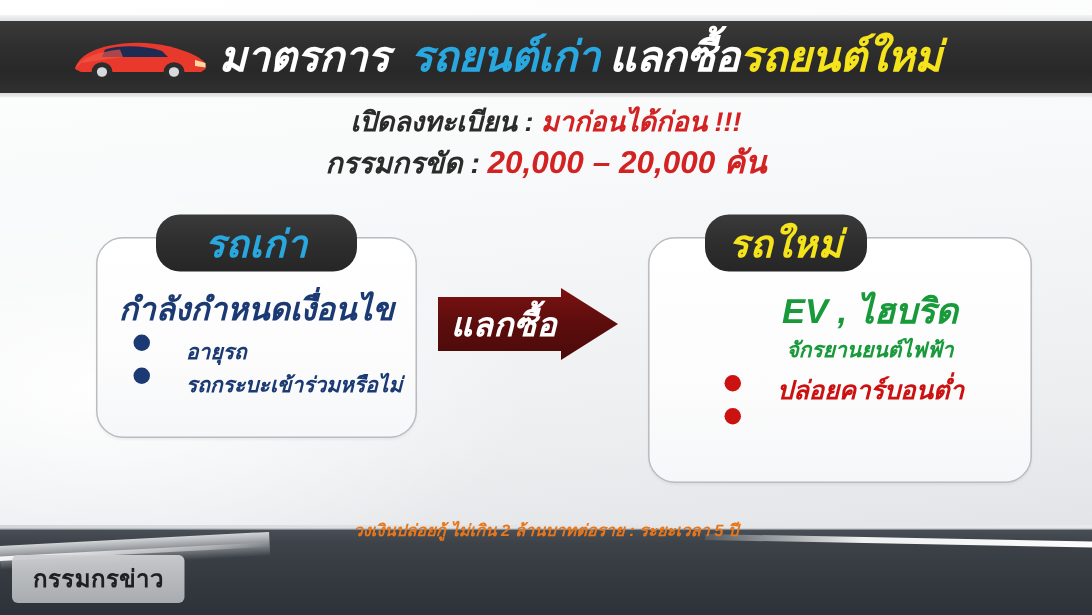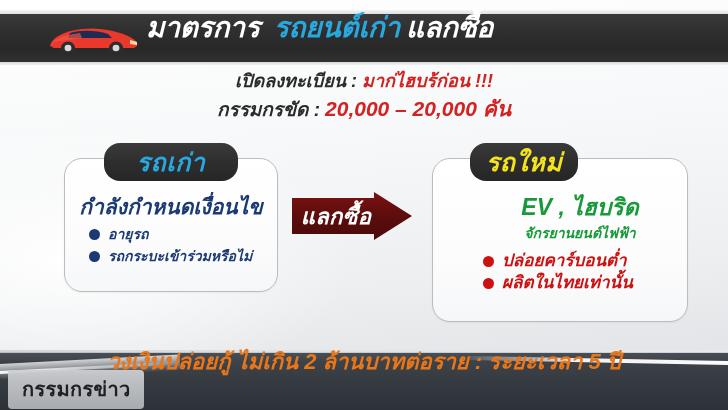--- a/index.html
+++ b/index.html
@@ -84,21 +84,21 @@
   .car-logo {
     position: absolute;
     left: 42px; top: 8px;
     width: 100px; height: 34px;
   }
   .header-title {
     position: absolute;
     left: 146px; top: 0;
     height: 48px;
     display: flex;
-    align-items: flex-start;
+    align-items: center;
     gap: 0px;
     white-space: nowrap;
   }
   .header-title span {
     font-size: 28px;
     font-weight: bold;
     font-style: italic;
     letter-spacing: -0.2px;
     line-height: 1;
   }
@@ -193,22 +193,21 @@
     margin-top: 4px;
     display: flex;
     flex-direction: column;
     align-items: flex-start;
   }
   .bullets.left-ind { padding-left: 24px; }
   .bullets.right-ind { padding-left: 30px; }
 
   .bullet-row {
     display: flex;
-    align-items: center;
-    gap: 8px;
+    gap: 24px;
     line-height: 22px;
   }
   .dot {
     width: 11px; height: 11px;
     border-radius: 50%;
     flex: 0 0 auto;
   }
   .dot-navy { background: #1b3a73; }
   .dot-red  { background: #cc1111; }
   .bullet-text-navy {
@@ -252,35 +251,35 @@
     letter-spacing: 0.3px;
   }
 
   
   .bottom-note {
     position: absolute;
     left: 0; top: 344px;
     width: 728px;
     text-align: center;
     color: #e8761a;
-    font-size: 22px;
+    font-size: 11px;
     font-weight: bold;
     font-style: italic;
     white-space: nowrap;
   }
 
   
   .watermark {
     position: absolute;
     left: 8px; top: 370px;
     padding: 3px 14px 4px 14px;
     background: linear-gradient(180deg, rgba(205,207,210,0.95) 0%, rgba(178,181,185,0.92) 100%);
     border-radius: 4px;
     color: #1d1f22;
-    font-size: 20px;
+    font-size: 16px;
     font-weight: bold;
     letter-spacing: 0.3px;
   }
 </style>
 </head>
 <body>
 
 <div id="stage">
 
   <div class="bg-sky"></div>
@@ -301,27 +300,28 @@
       <ellipse cx="26" cy="26" rx="3.4" ry="3.2" fill="#d7d9dc"></ellipse>
       <ellipse cx="74" cy="26" rx="7" ry="6.5" fill="#2c2c2c"></ellipse>
       <ellipse cx="74" cy="26" rx="3.4" ry="3.2" fill="#d7d9dc"></ellipse>
       <path d="M88 18 L95 20 L95 23 L88 22 Z" fill="#ffd9a0"></path>
     </svg>
 
     <div class="header-title">
       <span class="ht-white">มาตรการ</span>
       <span class="ht-blue">รถยนต์เก่า</span>
       <span class="ht-white">แลกซื้อ</span>
+      <span class="ht-yellow">รถยนต์ใหม่</span>
     </div>
   </div>
 
   <div class="subtitle">
     <div class="sub-line">
       <span class="sub-dark">เปิดลงทะเบียน :</span>
-      <span class="sub-red">มาก่ไฮบร้ก่อน !!!</span>
+      <span class="sub-red">มาก่อนได้ก่อน !!!</span>
     </div>
     <div class="sub-line big">
       <span class="sub-dark">กรรมกรขัด :</span>
       <span class="sub-red">20,000 – 20,000 คัน</span>
     </div>
   </div>
 
   <div class="card card-old">
     <div class="card-body">
       <div class="line-head-blue">กำลังกำหนดเงื่อนไข</div>
@@ -348,21 +348,20 @@
     <div class="card-body">
       <div class="line-head-green">EV , ไฮบริด</div>
       <div class="line-sub-green">จักรยานยนต์ไฟฟ้า</div>
       <div class="bullets right-ind">
         <div class="bullet-row">
           <span class="dot dot-red"></span>
           <span class="bullet-text-red">ปล่อยคาร์บอนต่ำ</span>
         </div>
         <div class="bullet-row">
           <span class="dot dot-red"></span>
-          <span class="bullet-text-red">ผลิตในไทยเท่านั้น</span>
         </div>
       </div>
     </div>
   </div>
   <div class="badge badge-new">รถใหม่</div>
 
   <div class="bottom-note">วงเงินปล่อยกู้ ไม่เกิน 2 ล้านบาทต่อราย : ระยะเวลา 5 ปี</div>
 
   <div class="watermark">กรรมกรข่าว</div>
 

